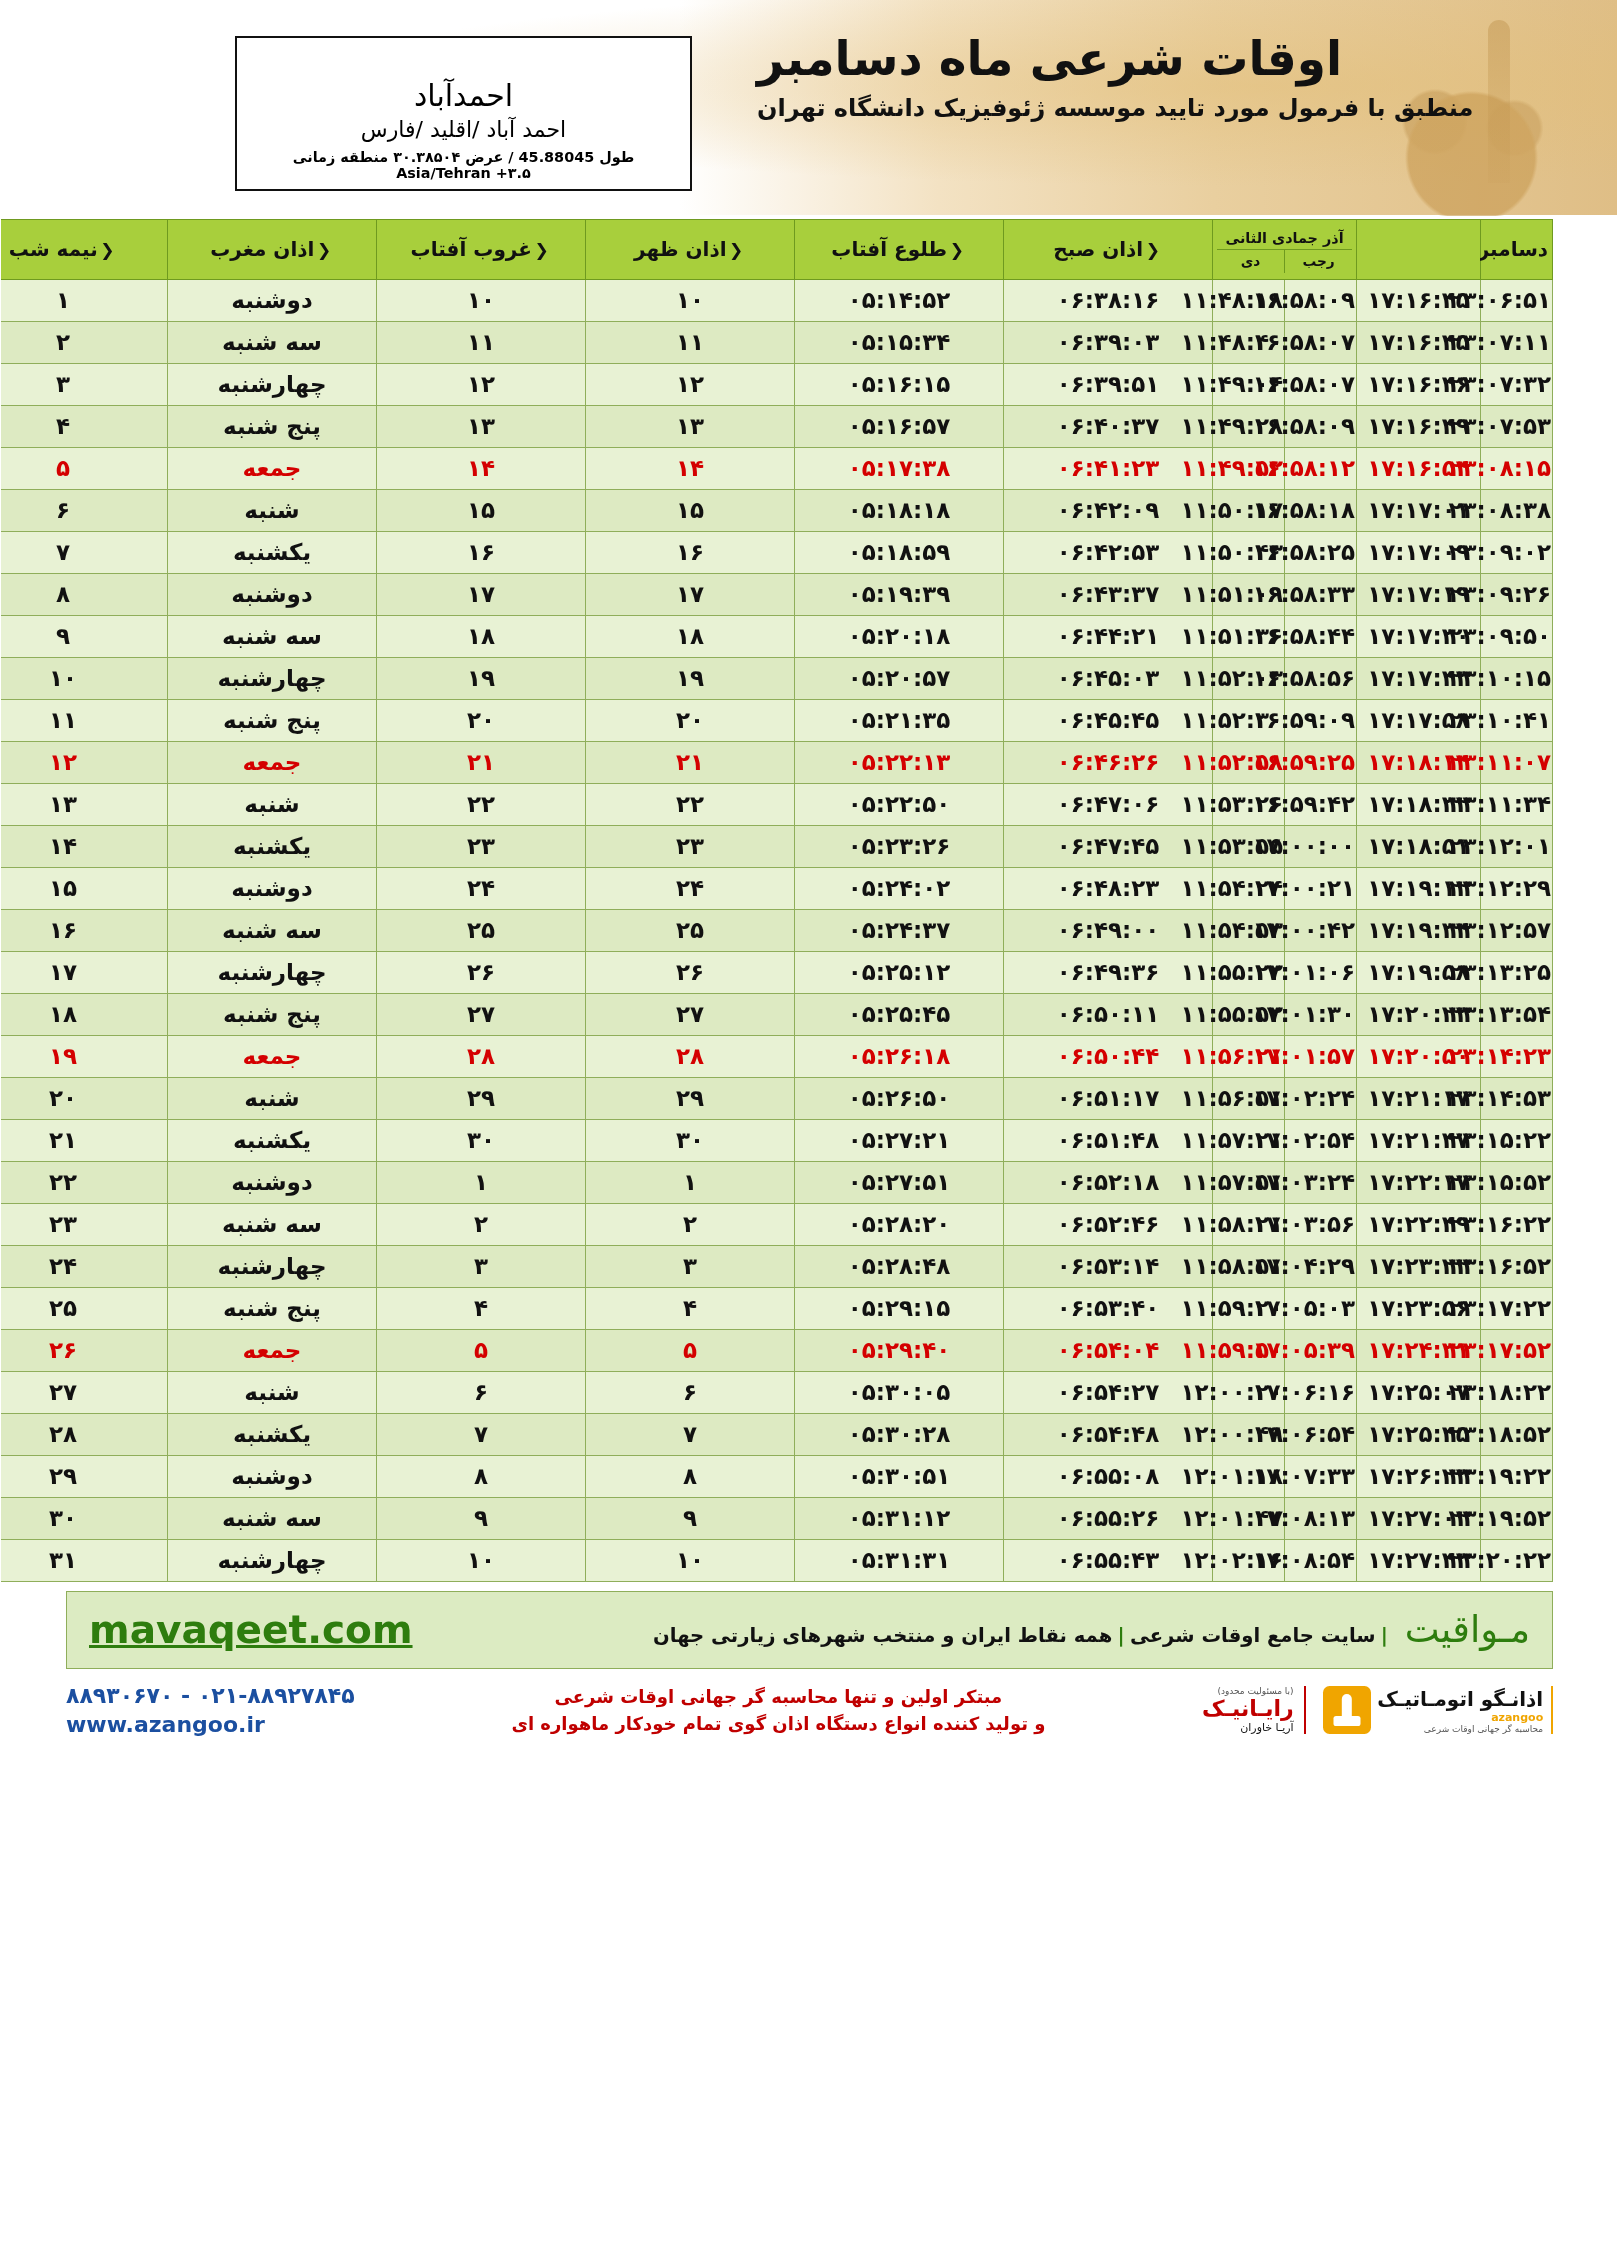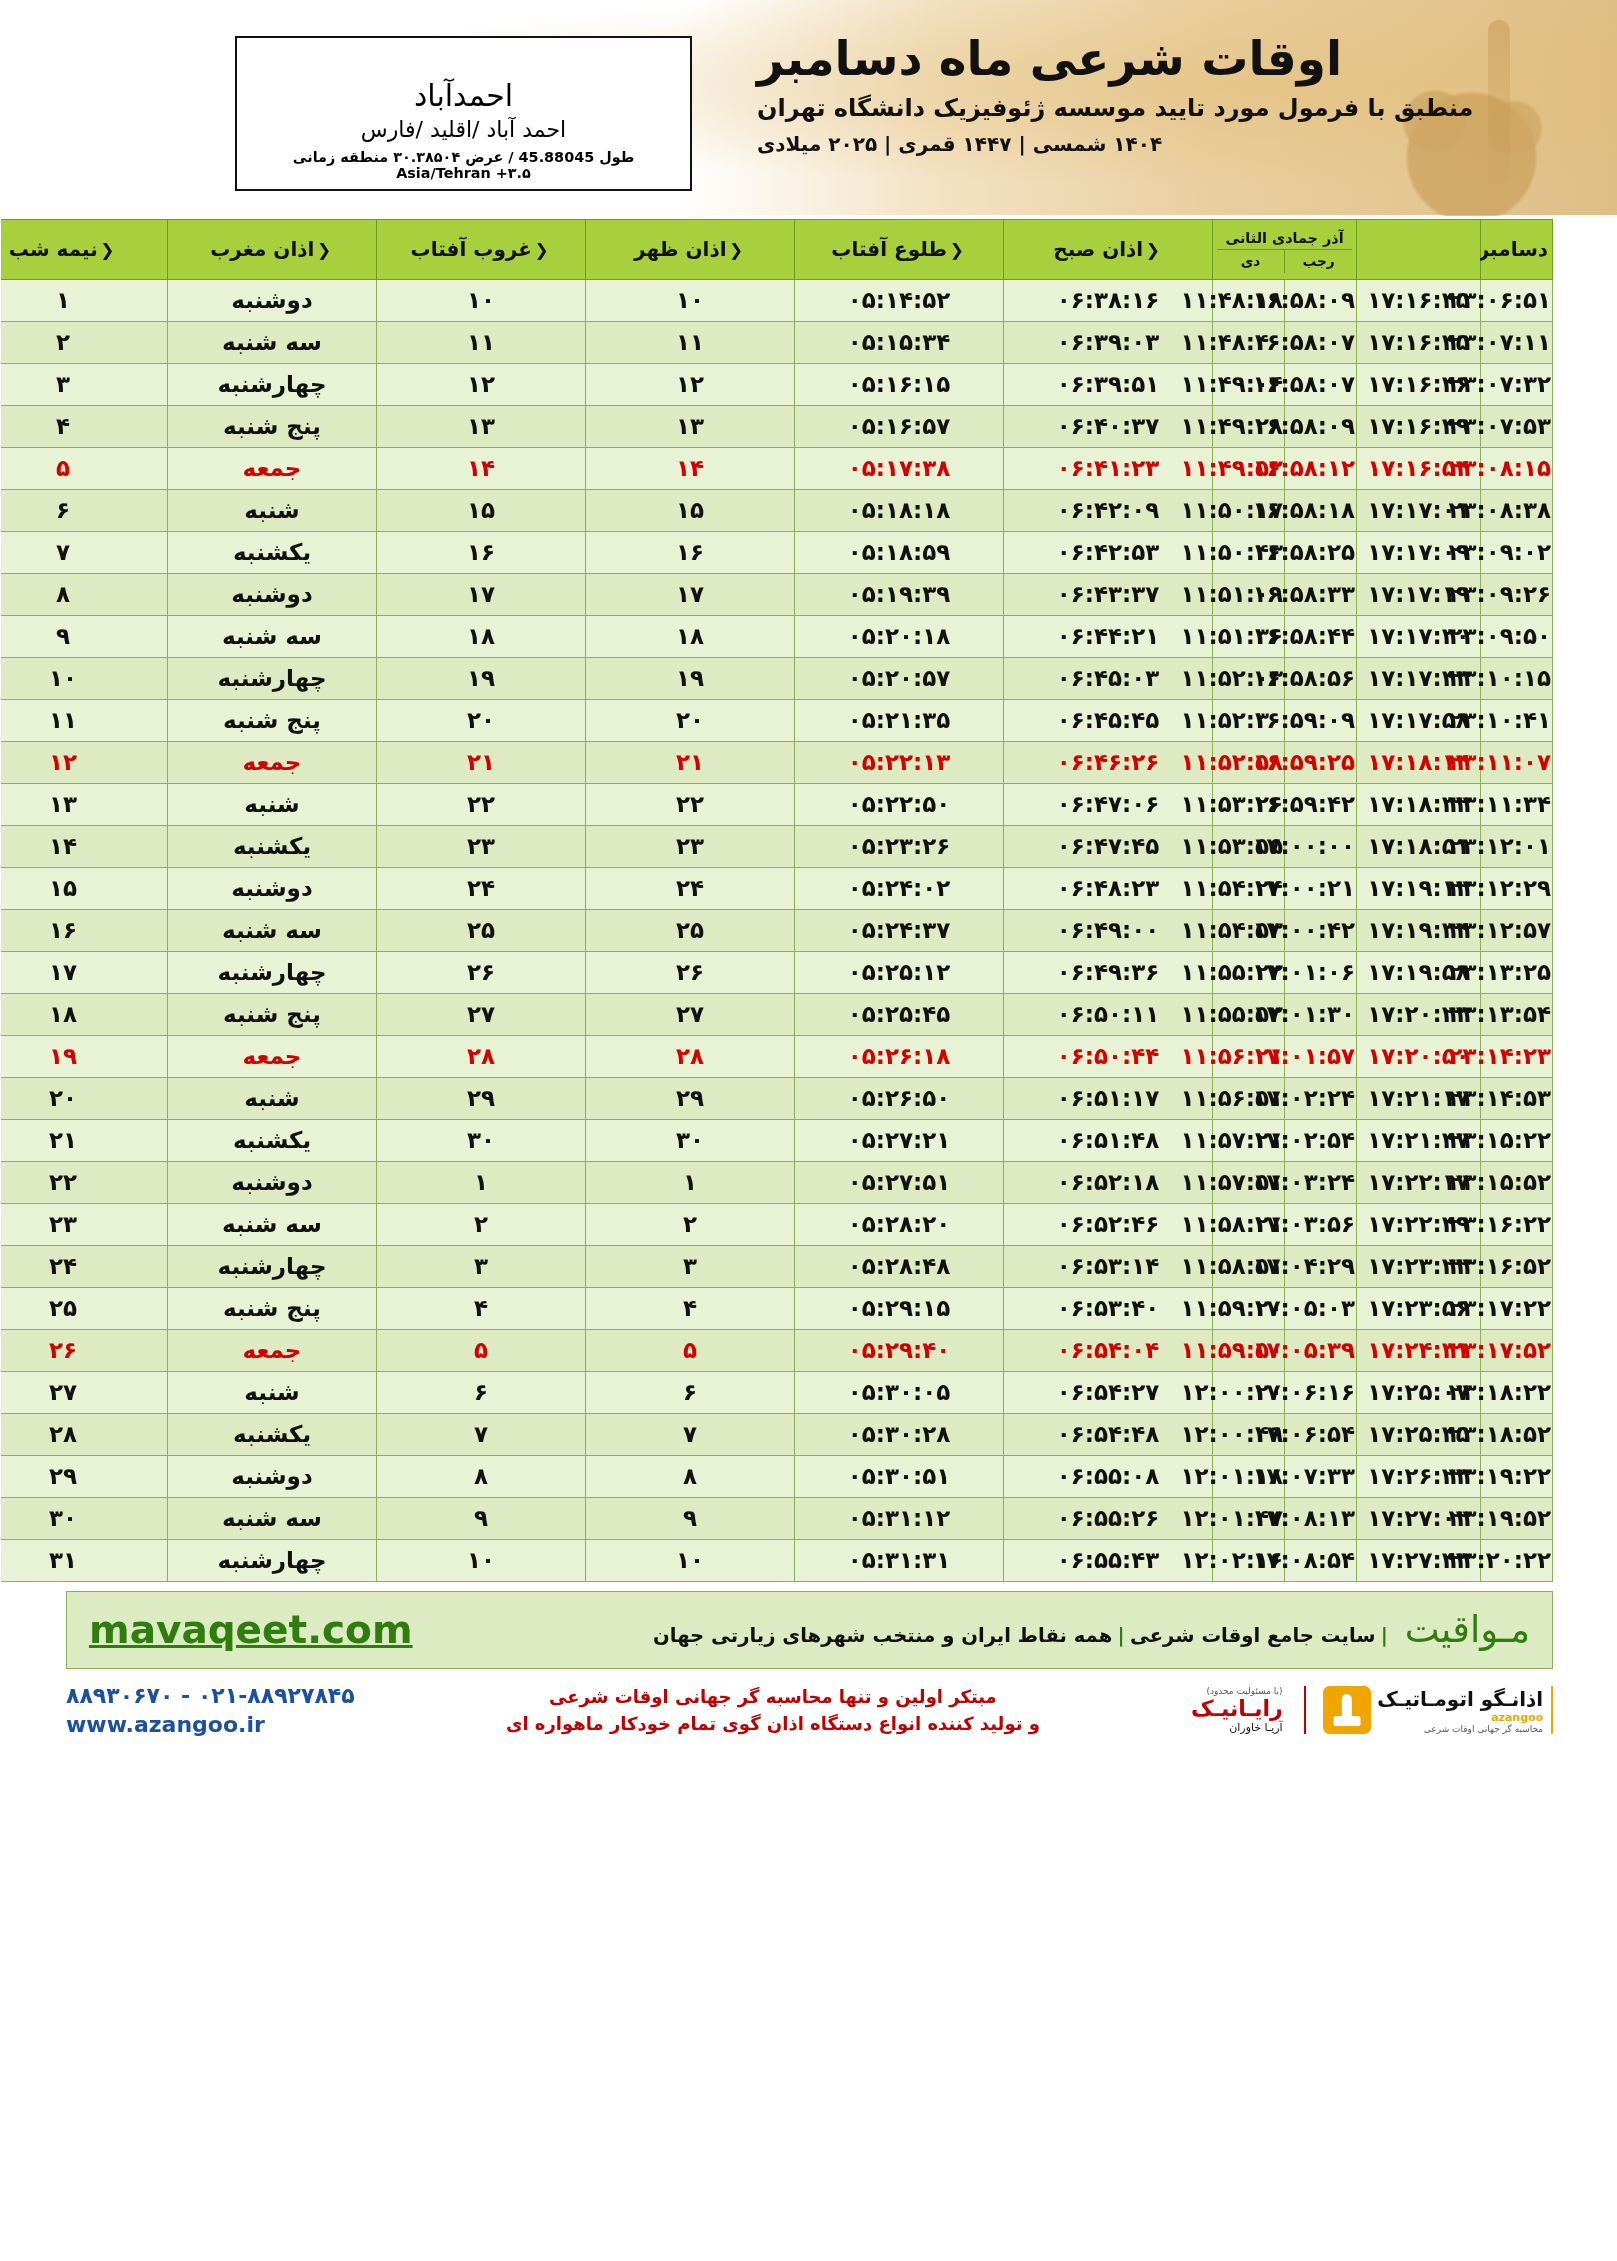--- a/index.html
+++ b/index.html
@@ -172,41 +172,40 @@
     content:""; position:absolute; left:50%; top:7.8px; transform:translateX(-50%);
     width:10.4px; height:22px; background:#fff; border-radius:5.2px 5.2px 0 0;
   }
   .logo-badge:after{
     content:""; position:absolute; left:50%; bottom:7.8px; transform:translateX(-50%);
     width:27px; height:10.4px; background:#fff; border-radius:2.6px;
   }
   .logo-texts { text-align:right; }
   .logo-azangoo-fa { font-size: 20px; font-weight:bold; color:#111; }
   .logo-azangoo-en { font-size: 11px; color:#f0a500; font-weight:bold; }
-  .logo-rayanik { text-align:right; border-right: 2px solid #c00000; padding-right: 21px; }
+  .logo-rayanik { text-align:right; border-right: 2px solid #c00000; padding-right: 10px; }
   .logo-rayanik-fa { font-size: 22px; font-weight:bold; color:#c00000; }
   .logo-rayanik-sub { font-size: 11px; color:#111; }
   .logo-rayanik-tiny { font-size: 9px; color:#555; }
 
   .fb-mid { text-align:center; color:#c00000; font-size: 18px; font-weight:bold; line-height:1.5; }
   .fb-left { text-align:left; color:#1b4fa0; font-size: 22px; font-weight:bold; line-height:1.35; }
   .fb-left .phone { letter-spacing:0.7px; }
 </style>
 </head>
 <body>
 
 <div class="header">
   <div class="header-bg"></div>
   <div class="header-dome"></div>
   <div class="header-minaret"></div>
 
   <div class="title-wrap">
     <div class="main-title">اوقات شرعی ماه دسامبر</div>
     <div class="sub-title">منطبق با فرمول مورد تایید موسسه ژئوفیزیک دانشگاه تهران</div>
-    <div class="year-line">۱۴۰۴ شمسی | ۱۴۴۷ قمری | ۲۰۲۵ میلادی</div>
   </div>
 
   <div class="city-box">
     <div class="city-name">احمدآباد</div>
     <div class="city-sub">احمد آباد /اقلید /فارس</div>
     <div class="city-coords">طول 45.88045 / عرض ۳۰.۳۸۵۰۴ منطقه زمانی Asia/Tehran +۳.۵</div>
   </div>
 
 </div>
 

